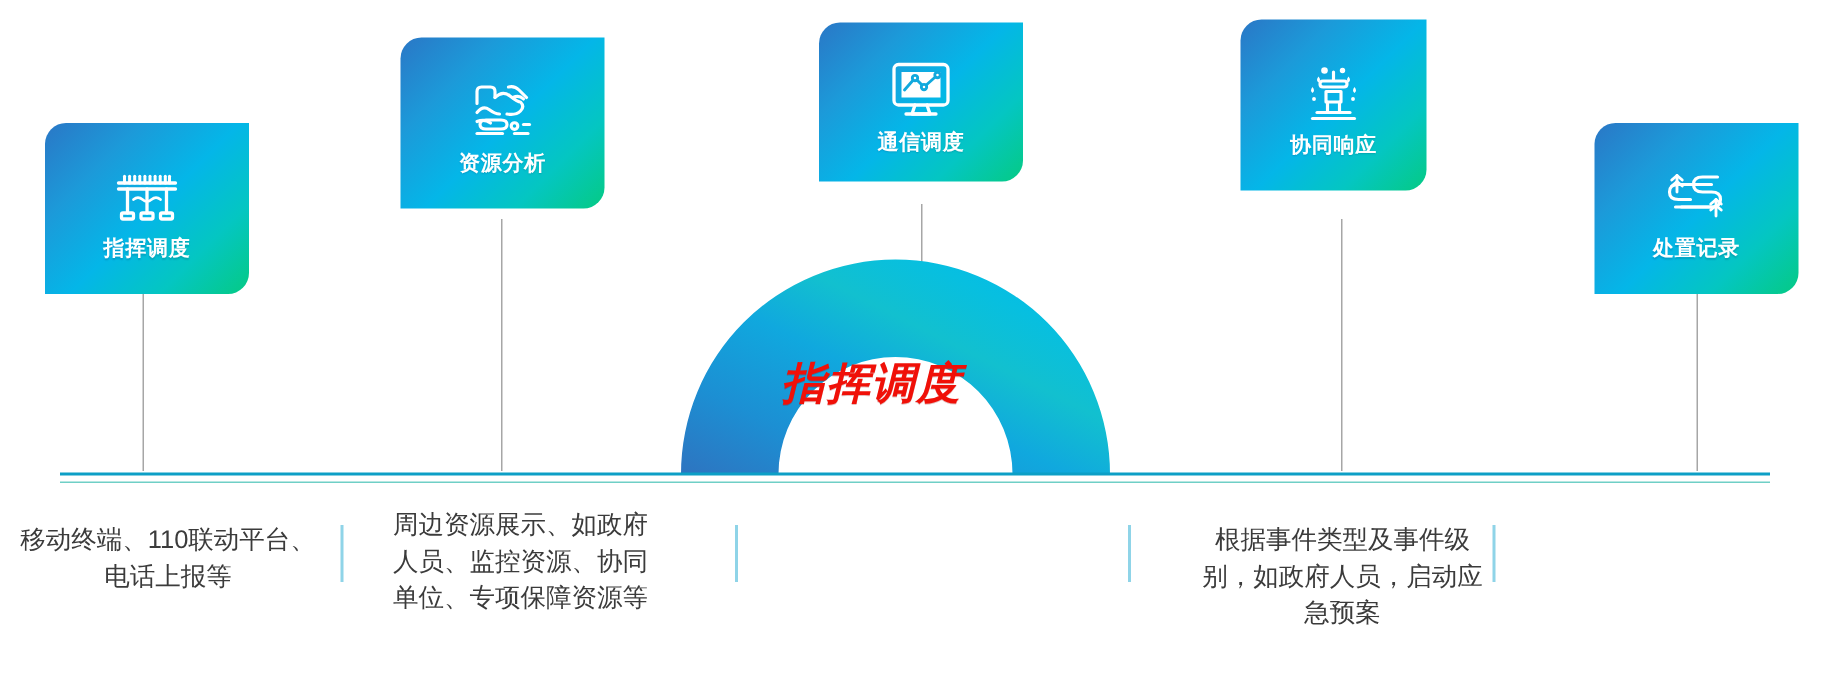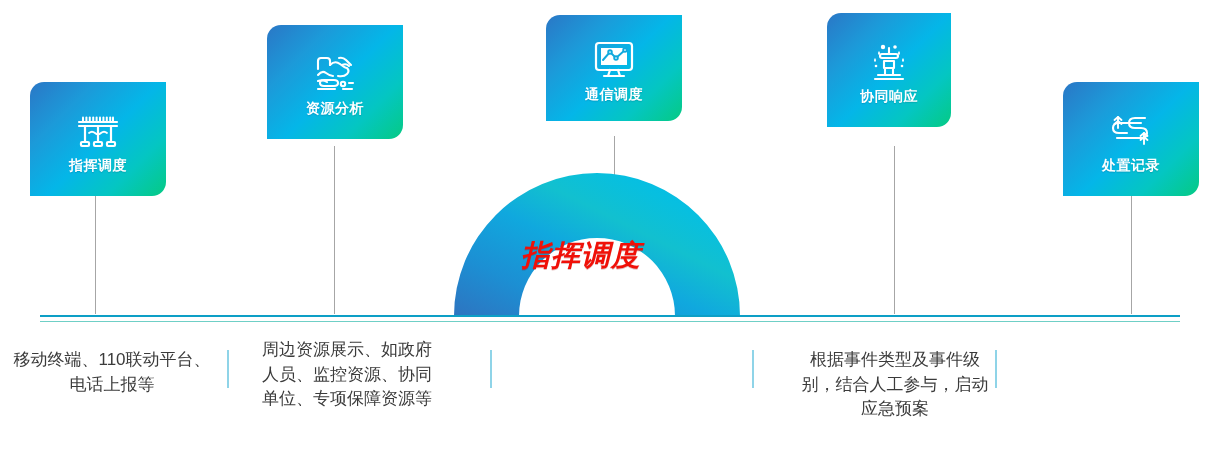--- a/index.html
+++ b/index.html
@@ -219,15 +219,15 @@
           <path d="M33.5 25 L37 22 L40.5 25"></path>
           <path d="M33.5 29 L37 26 L40.5 29"></path>
         </g>
       </svg>
     </span>
     <span class="lbl">处置记录</span>
   </div>
 
   <div class="cap" style="left:12px;top:348px;width:200px;">移动终端、110联动平台、电话上报等</div>
   <div class="cap" style="left:259px;top:338px;width:176px;">周边资源展示、如政府人员、监控资源、协同单位、专项保障资源等</div>
-  <div class="cap" style="left:800px;top:348px;width:190px;">根据事件类型及事件级别，结合人工参与，启动应急预案</div>
+  <div class="cap" style="left:800px;top:348px;width:190px;">根据事件类型及事件级别，如政府人员，启动应急预案</div>
 
 </div>
 
 </body></html>

